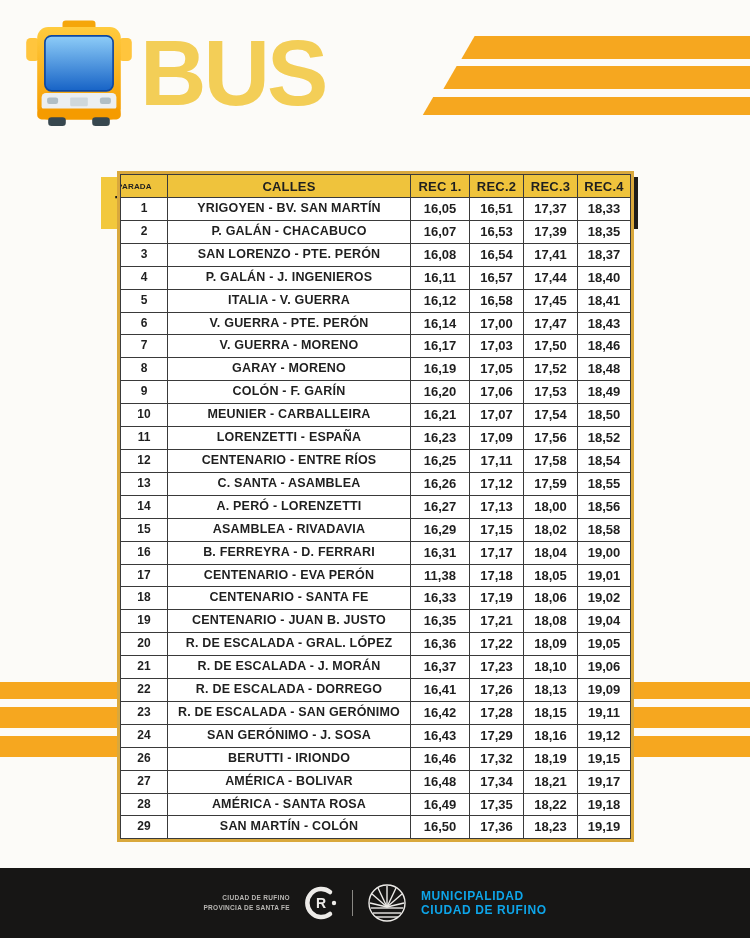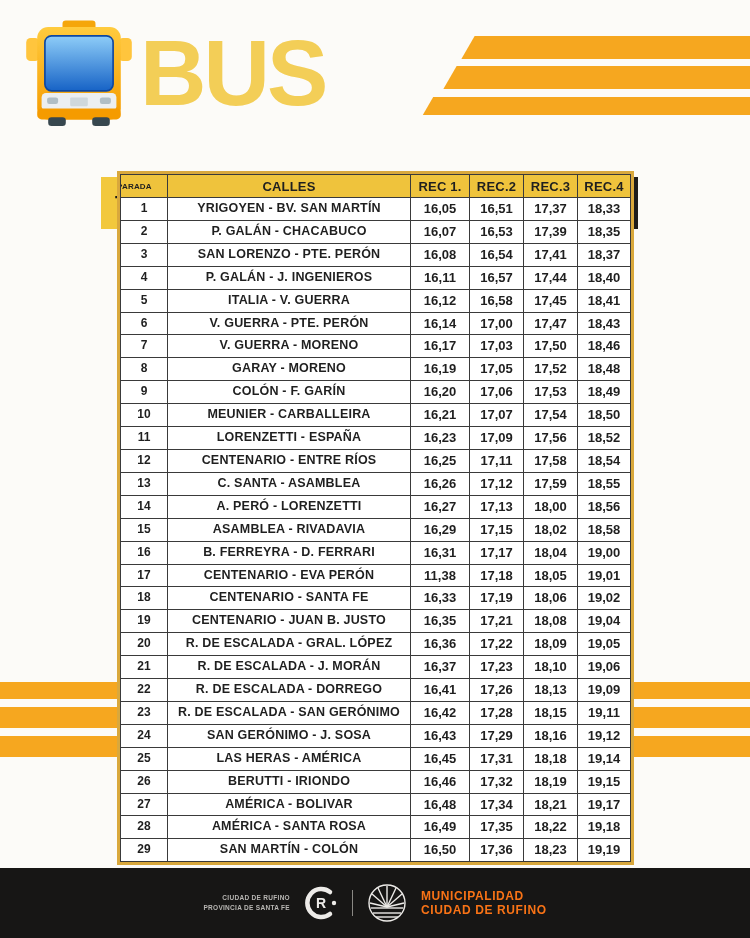--- a/index.html
+++ b/index.html
@@ -60,21 +60,21 @@
   
   .footer{
     position:absolute;left:0;top:868px;width:750px;height:70px;background:#171615;
     display:flex;align-items:center;justify-content:center;gap:13px;z-index:3;
   }
   .footer-city{
     text-align:right;color:#B9B7B4;font-size:6.5px;line-height:1.6;
     letter-spacing:0.3px;font-weight:bold;text-transform:uppercase;
   }
   .footer-divider{width:1px;height:26px;background:#8A8884;}
-  .muni-text{color:#f97316;font-weight:bold;font-size:12px;line-height:1.2;
+  .muni-text{color:#0ea5e9;font-weight:bold;font-size:12px;line-height:1.2;
     letter-spacing:0.6px;}
 </style>
 </head>
 <body>
 
 <div class="page">
 
   <div class="stripe s1"></div>
   <div class="stripe s2"></div>
   <div class="stripe s3"></div>
@@ -309,28 +309,20 @@
             <td class="col4">18,15</td>
             <td class="col5">19,11</td>
           </tr>
           <tr>
             <td class="col0">24</td>
             <td class="col1">SAN GERÓNIMO - J. SOSA</td>
             <td class="col2">16,43</td>
             <td class="col3">17,29</td>
             <td class="col4">18,16</td>
             <td class="col5">19,12</td>
-          </tr>
-          <tr>
-            <td class="col0">25</td>
-            <td class="col1">LAS HERAS - AMÉRICA</td>
-            <td class="col2">16,45</td>
-            <td class="col3">17,31</td>
-            <td class="col4">18,18</td>
-            <td class="col5">19,14</td>
           </tr>
           <tr>
             <td class="col0">26</td>
             <td class="col1">BERUTTI - IRIONDO</td>
             <td class="col2">16,46</td>
             <td class="col3">17,32</td>
             <td class="col4">18,19</td>
             <td class="col5">19,15</td>
           </tr>
           <tr>

